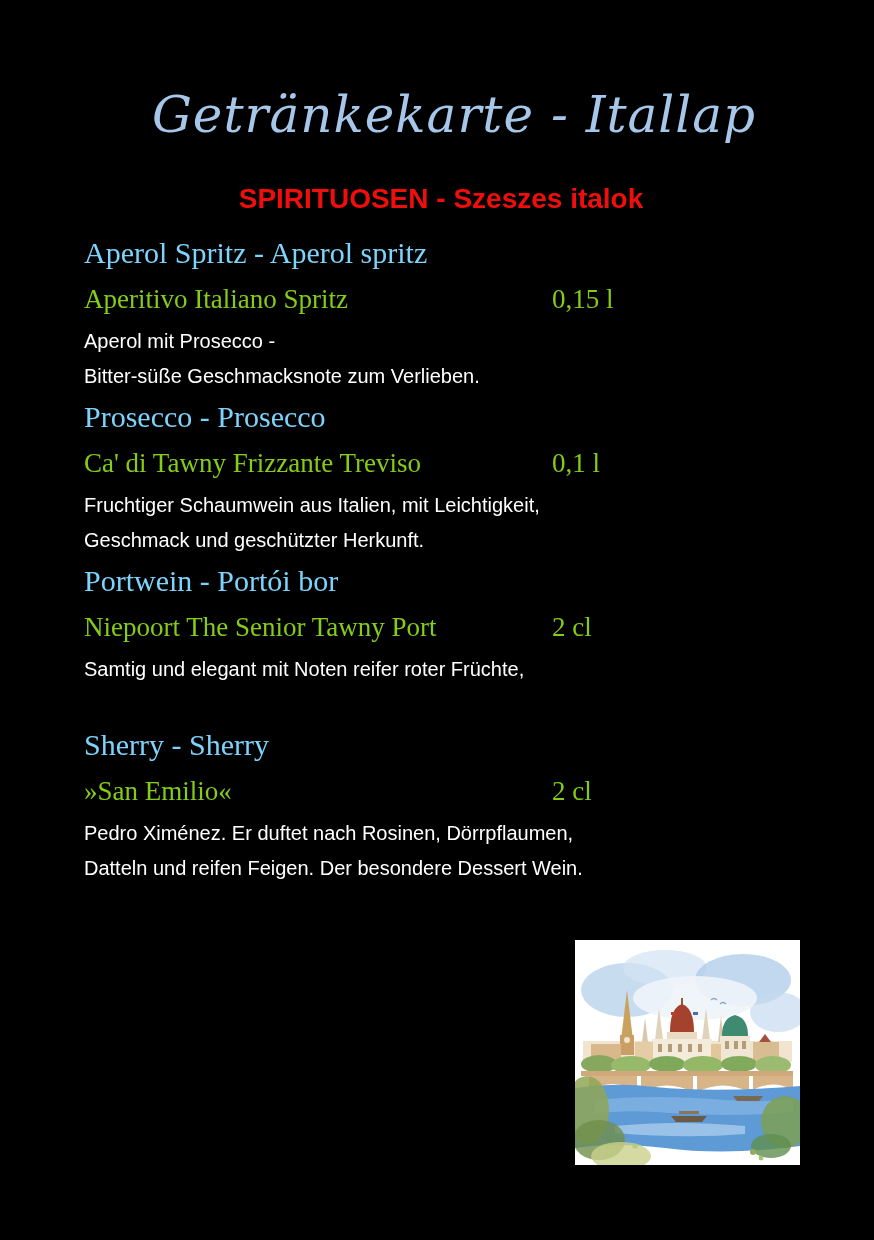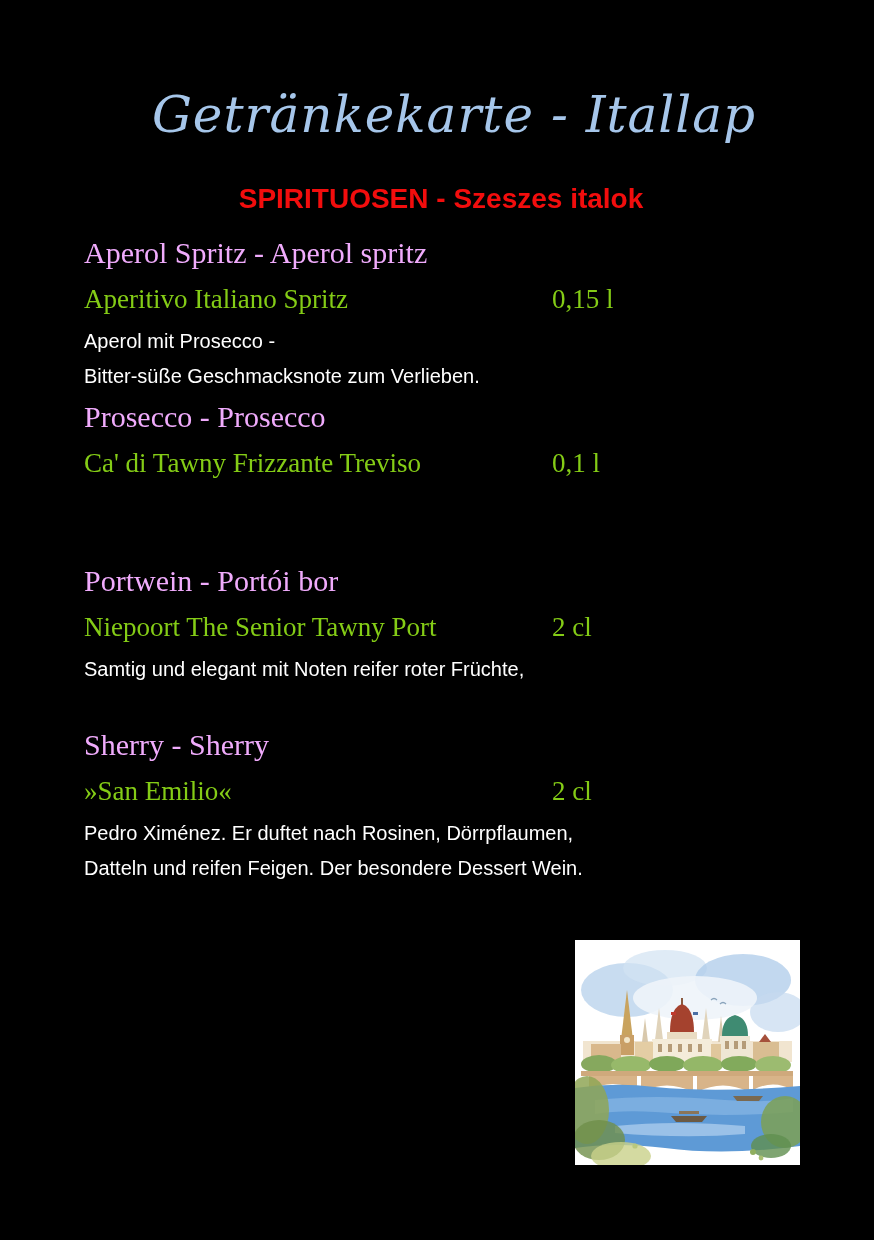--- a/index.html
+++ b/index.html
@@ -34,21 +34,21 @@
   }
   .menu-section {
     position:relative;
     height:164px;
   }
   .section-heading {
     position:absolute; top:0; left:0;
     font-family:"Liberation Serif", serif;
     font-weight:400;
     font-size:30px;
-    color:#f0abfc;
+    color:#7dd3fc;
     white-space:nowrap;
   }
   .item-row {
     position:absolute; top:48px; left:0; right:0;
     display:grid;
     grid-template-columns:468px 1fr;
     font-family:"Liberation Serif", serif;
     font-size:27px;
     color:#84cc16;
     white-space:nowrap;
@@ -87,20 +87,24 @@
       <div class="desc-line">Aperol mit Prosecco -</div>
       <div class="desc-line">Bitter-süße Geschmacksnote zum Verlieben.</div>
     </div>
   </section>
 
   <section class="menu-section">
     <h3 class="section-heading">Prosecco - Prosecco</h3>
     <div class="item-row">
       <span class="item-name">Ca' di Tawny Frizzante Treviso</span>
       <span class="item-volume">0,1 l</span>
+    </div>
+    <div class="item-desc">
+      <div class="desc-line">Fruchtiger Schaumwein aus Italien, mit Leichtigkeit,</div>
+      <div class="desc-line">Geschmack und geschützter Herkunft.</div>
     </div>
   </section>
 
   <section class="menu-section">
     <h3 class="section-heading">Portwein - Portói bor</h3>
     <div class="item-row">
       <span class="item-name">Niepoort The Senior Tawny Port</span>
       <span class="item-volume">2 cl</span>
     </div>
     <div class="item-desc">

